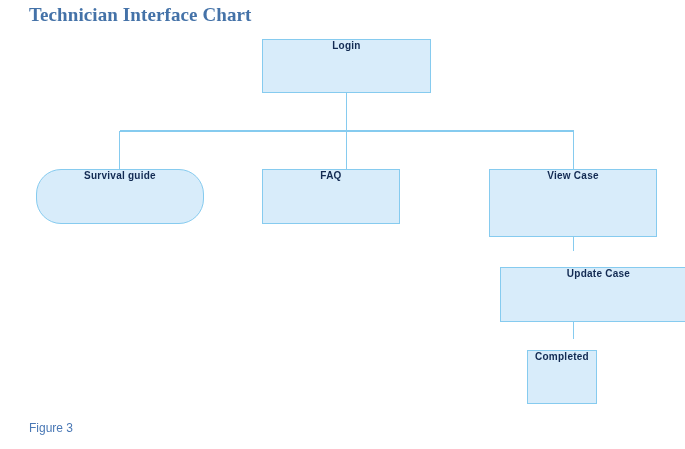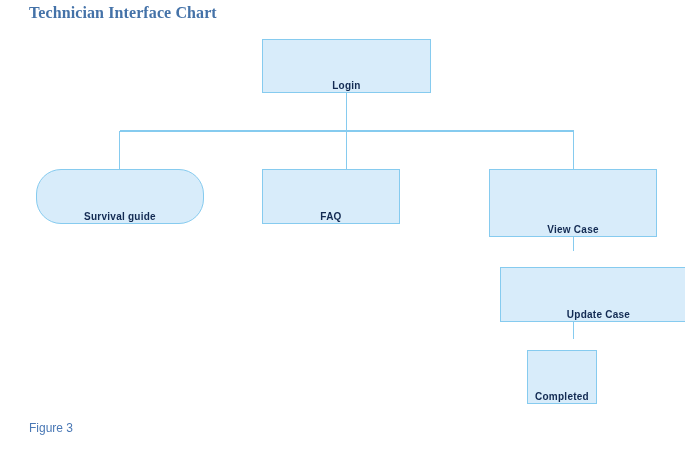--- a/index.html
+++ b/index.html
@@ -19,21 +19,21 @@
     overflow: hidden;
   }
 
   
   #chart-title {
     position: absolute;
     left: 29px;
     top: 4px;
     font-family: "Liberation Serif", serif;
     font-weight: bold;
-    font-size: 16px;
+    font-size: 19px;
     letter-spacing: 0.1px;
     color: #4472a8;
     white-space: nowrap;
   }
 
   
   #figure-caption {
     position: absolute;
     left: 29px;
     top: 421px;
@@ -54,21 +54,21 @@
     pointer-events: none;
   }
 
   
   .node {
     position: absolute;
     box-sizing: border-box;
     background: #d8ecfa;
     border: 1px solid #86cbef;
     display: flex;
-    align-items: flex-end;
+    align-items: flex-start;
     justify-content: center;
     z-index: 2;
   }
   .node-label {
     font-family: "Liberation Sans", sans-serif;
     font-weight: bold;
     font-size: 10px;
     color: #122a52;
     letter-spacing: 0.25px;
     text-align: center;

